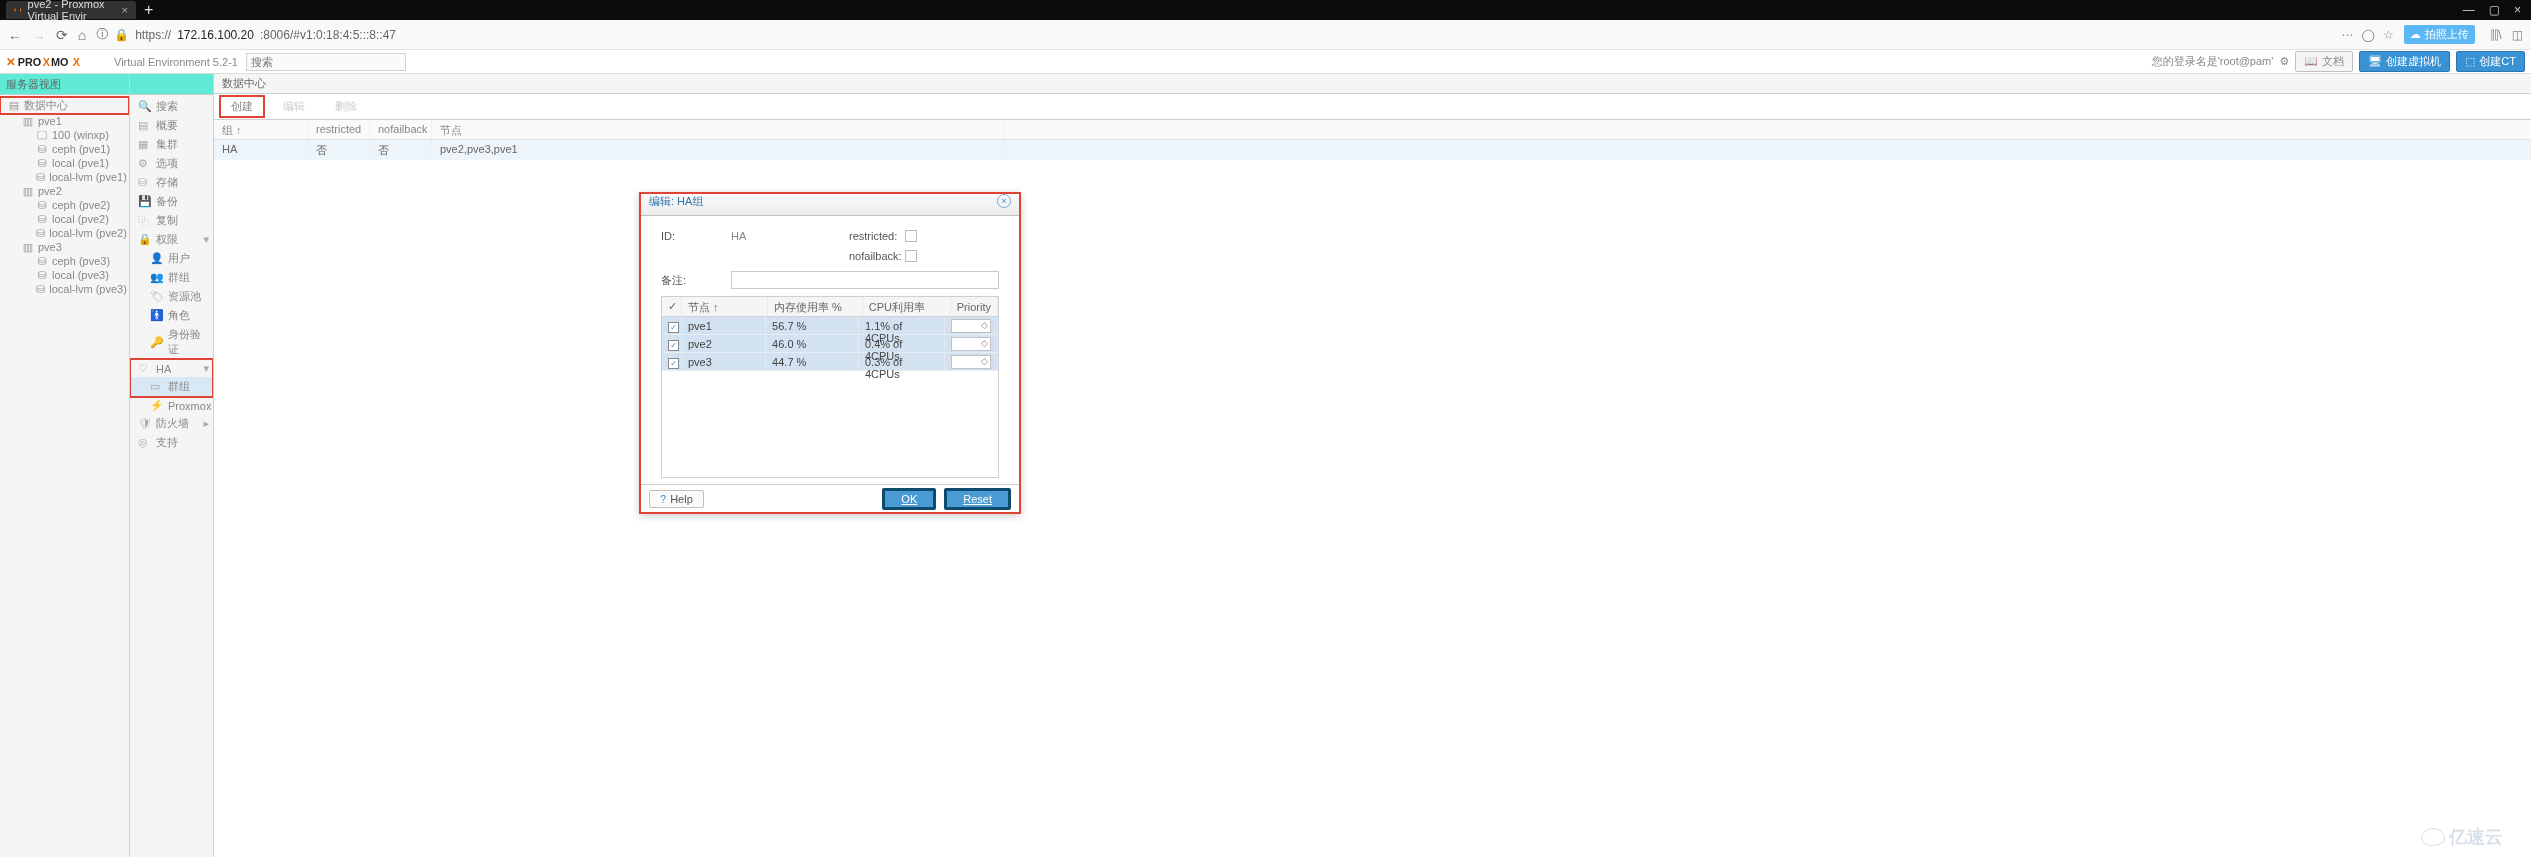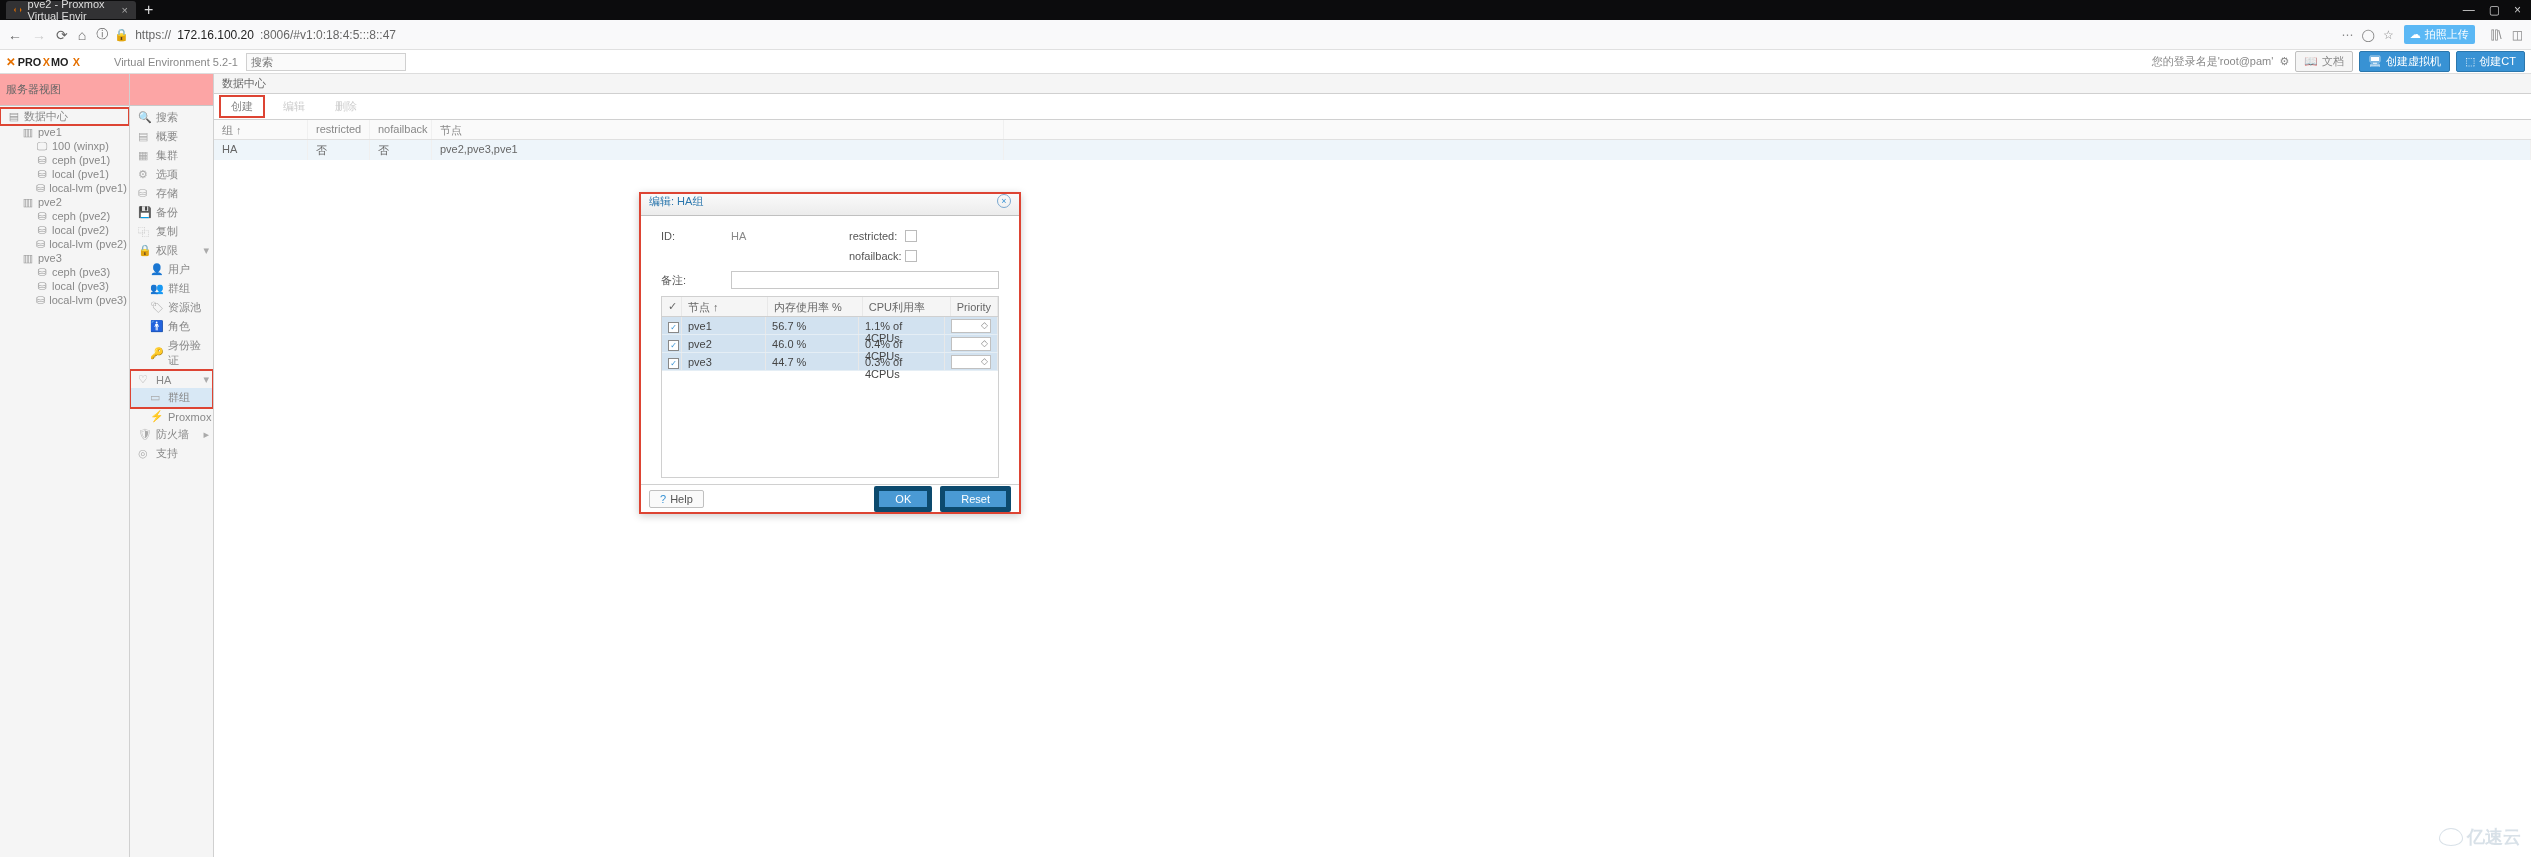--- a/index.html
+++ b/index.html
@@ -32,21 +32,21 @@
 .px-btn { padding: 2px 8px; border: 1px solid #c0c0c0; background: #f5f5f5; border-radius: 2px; cursor: pointer; display: inline-flex; gap: 4px; align-items: center; }
 .px-btn.blue { background: #3892d4; color: #fff; border-color: #2b77ad; }
 .gear-i { color: #888; }
 
 
 .main { display: flex; height: calc(100vh - 74px); }
 .col-tree { width: 130px; border-right: 1px solid #d0d0d0; background: #f5f5f5; display: flex; flex-direction: column; }
 .col-menu { width: 84px; border-right: 1px solid #d0d0d0; background: #f5f5f5; display: flex; flex-direction: column; }
 .col-content { flex: 1; display: flex; flex-direction: column; position: relative; }
 
-.panel-h { height: 32px; background: #fca5a5; border-bottom: 1px solid #c8c8c8; display: flex; align-items: center; padding: 0 6px; font-size: 11px; color: #666; }
+.panel-h { height: 21px; background: #5eead4; border-bottom: 1px solid #c8c8c8; display: flex; align-items: center; padding: 0 6px; font-size: 11px; color: #666; }
 .tree-body, .menu-body { flex: 1; overflow: auto; padding-top: 2px; }
 .tree-node { display: flex; align-items: center; padding: 1px 4px; gap: 4px; font-size: 11px; color: #888; cursor: pointer; white-space: nowrap; }
 .tree-node.l1 { padding-left: 8px; }
 .tree-node.l2 { padding-left: 22px; }
 .tree-node.l3 { padding-left: 36px; }
 .tree-node .ico { width: 12px; height: 12px; display: inline-flex; align-items: center; justify-content: center; color: #999; }
 
 
 .hl-red { outline: 2px solid #d43; outline-offset: -1px; }
 
@@ -85,24 +85,24 @@
 .dc.d0 { width: 20px; text-align: center; } .dc.d1 { width: 86px; } .dc.d2 { width: 95px; } .dc.d3 { width: 88px; } .dc.d4 { flex: 1; display:flex; align-items:center; }
 .dlg-gr { display: flex; height: 18px; font-size: 11px; color: #444; background: #d2e2f0; border-bottom: 1px solid #e5eef5; }
 .dlg-gr .cb2 { width: 11px; height: 11px; border: 1px solid #888; background: #fff; display: inline-flex; align-items: center; justify-content: center; font-size: 8px; color: #3892d4; }
 .spinner { width: 40px; height: 14px; border: 1px solid #c0c0c0; background: #fff; margin-left: auto; position: relative; }
 .spinner::after { content: "◇"; position: absolute; right: 2px; top: 0; font-size: 9px; color: #888; }
 .dlg-gbody { height: 160px; overflow: auto; background: #fff; }
 
 .dlg-foot { height: 28px; border-top: 1px solid #d0d0d0; display: flex; align-items: center; padding: 0 8px; gap: 8px; }
 .help-btn { border: 1px solid #c0c0c0; padding: 2px 10px; border-radius: 2px; font-size: 11px; color: #555; display: flex; gap: 4px; align-items: center; cursor: pointer; background: #fafafa; }
 .dlg-foot .sp { flex: 1; }
-.act-btn { border: 5px solid #0c4a6e; background: #4a9ad4; color: #fff; padding: 2px 16px; border-radius: 2px; font-size: 11px; cursor: pointer; }
-
-
-.wm { position: fixed; right: 10px; bottom: 8px; color: #c8d4de; font-size: 18px; font-weight: bold; display: flex; align-items: center; gap: 4px; opacity: .7; }
+.act-btn { border: 3px solid #0c4a6e; background: #4a9ad4; color: #fff; padding: 2px 16px; border-radius: 2px; font-size: 11px; cursor: pointer; text-decoration: underline; }
+
+
+.wm { position: fixed; right: 28px; bottom: 8px; color: #c8d4de; font-size: 18px; font-weight: bold; display: flex; align-items: center; gap: 4px; opacity: .7; }
 .wm .wi { width: 24px; height: 18px; border: 1.5px solid #c8d4de; border-radius: 50% 50% 50% 50% / 60% 60% 40% 40%; position: relative; }
 </style>
 </head>
 <body>
 
 <div class="browser-tabs">
   <div class="tab">
     <span class="fav"></span>
     <span>pve2 - Proxmox Virtual Envir</span>
     <span class="close">×</span>

